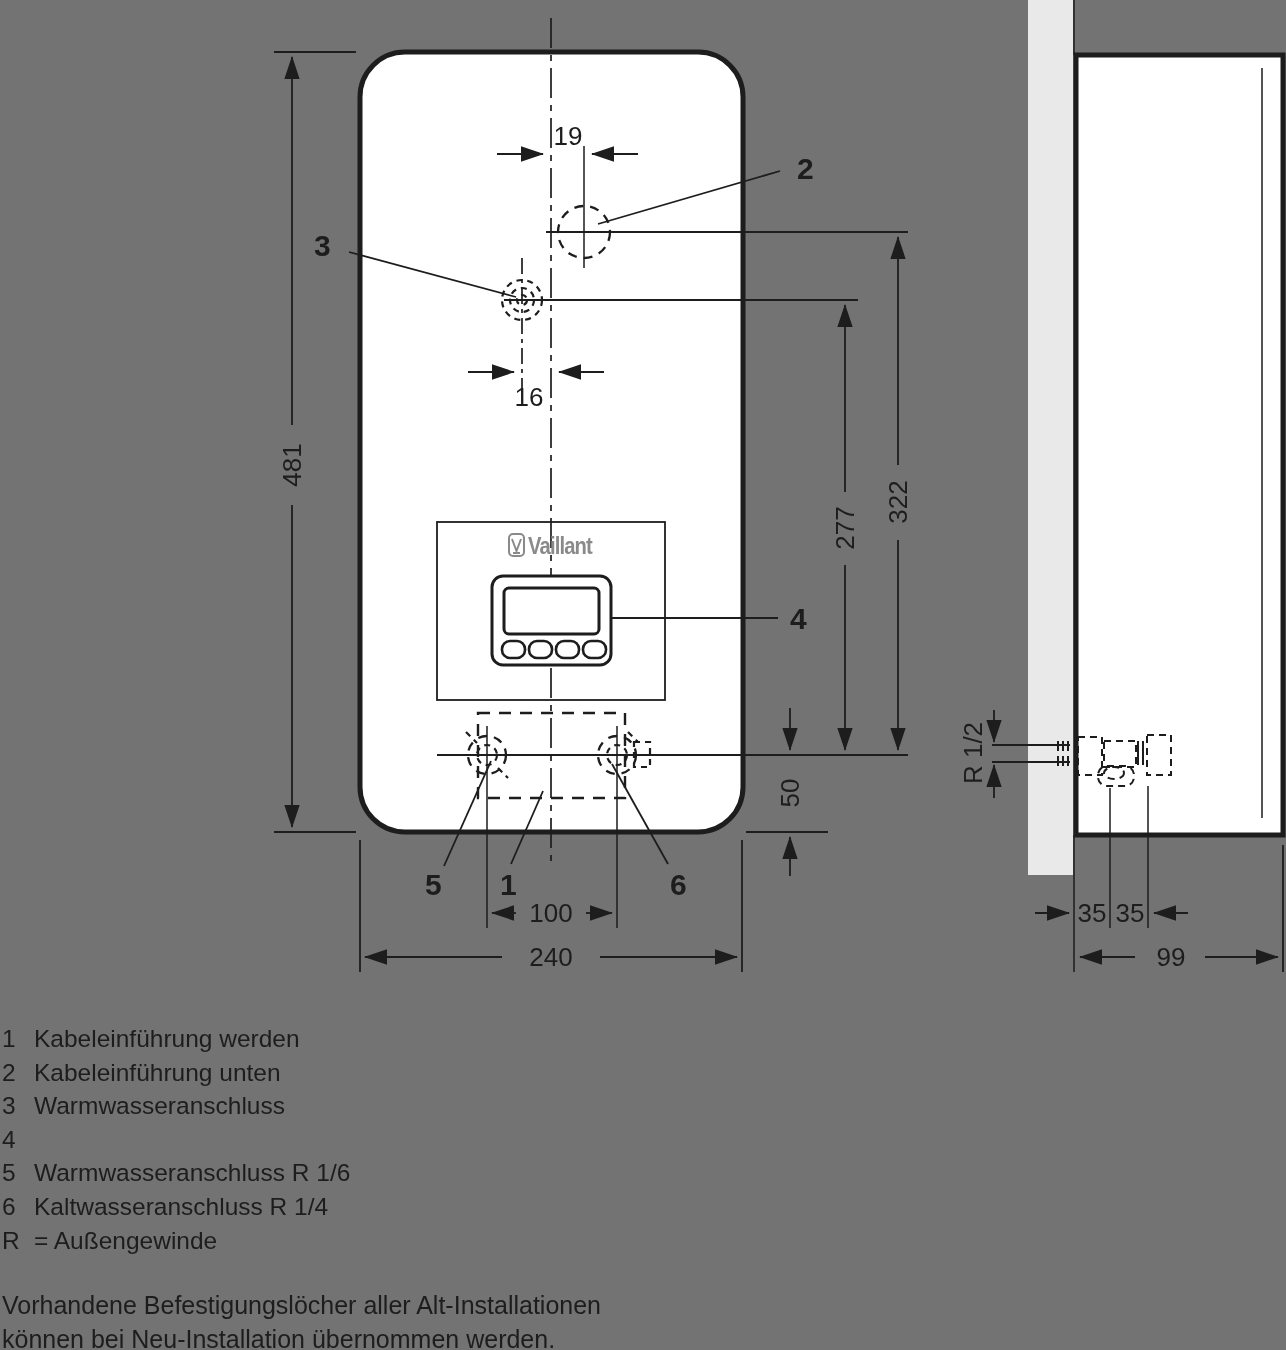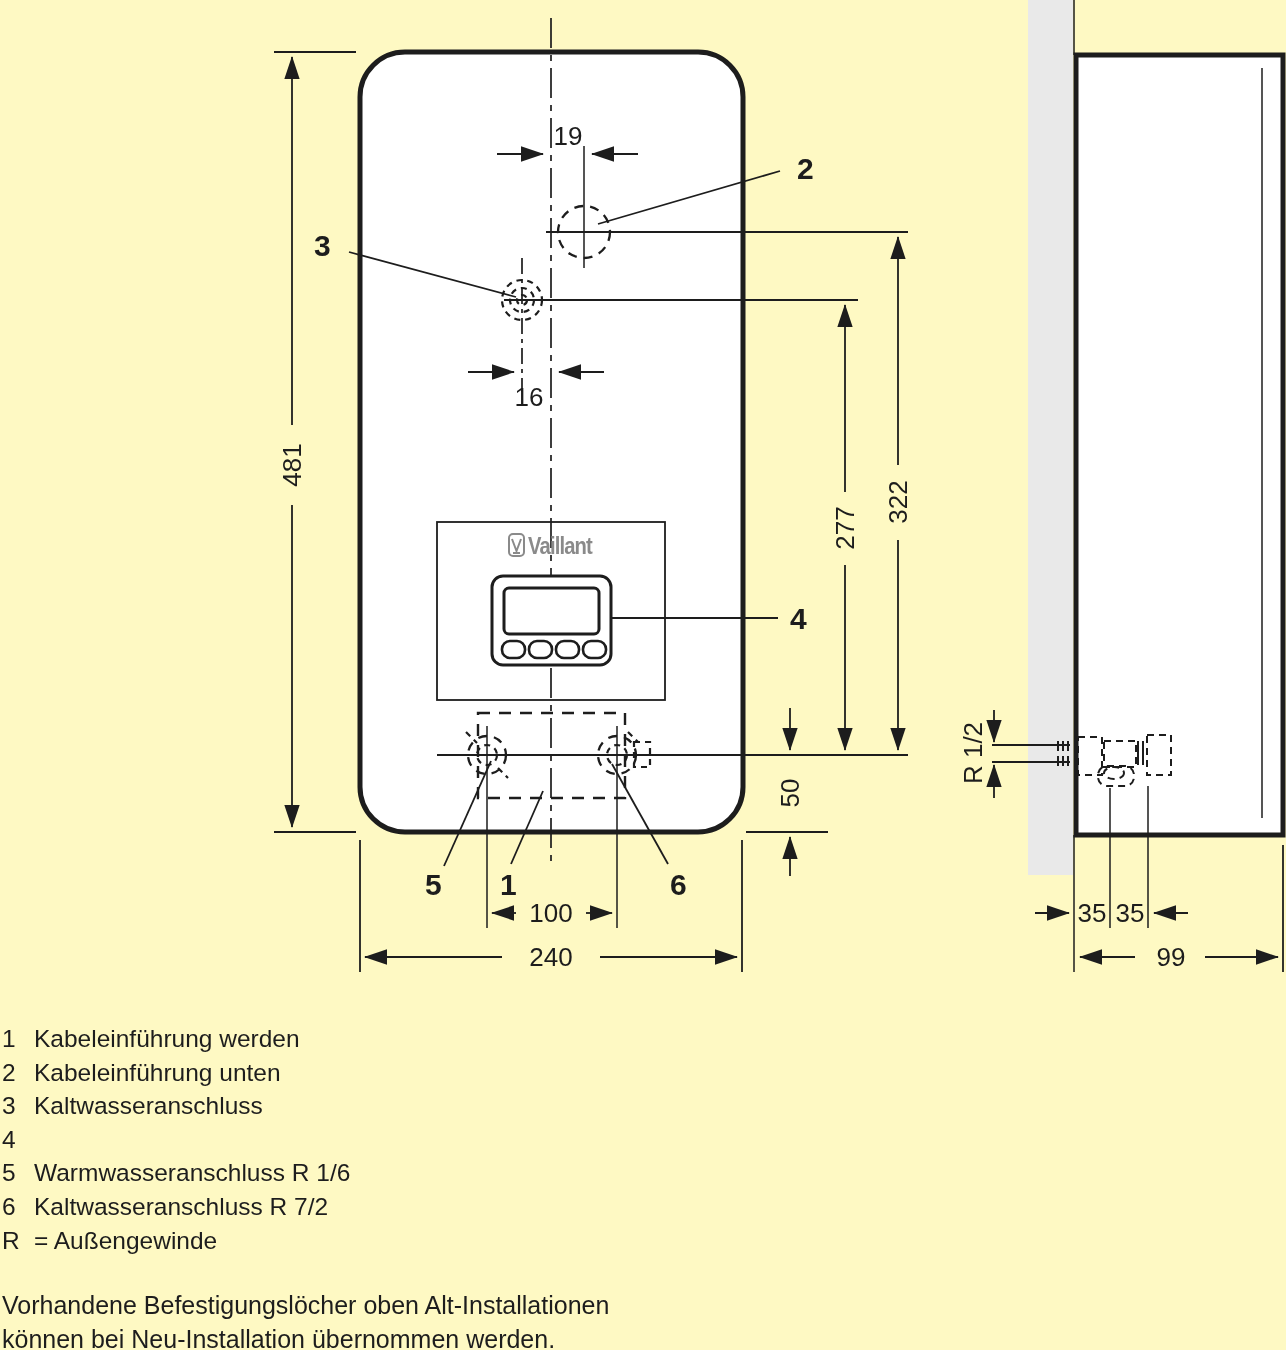--- a/index.html
+++ b/index.html
@@ -1,16 +1,16 @@
 <!DOCTYPE html>
 <html><head>
 <meta charset="utf-8">
 <style>
   html,body{margin:0;padding:0;background:#fff;}
-  .page{position:relative;width:1286px;height:1350px;background:#fef9c3;
+  .page{position:relative;width:1286px;height:1350px;background:#737373;
         font-family:"Liberation Sans",sans-serif;color:#1d1d1d;overflow:hidden;}
   .page svg{position:absolute;top:0;left:0;display:block;}
 
   
   .ln{stroke:#1d1d1d;stroke-width:1.8;fill:none;stroke-linecap:butt;}
   .thick{stroke:#1d1d1d;stroke-width:5;fill:#fff;}
   .thin{stroke:#1d1d1d;stroke-width:1.5;fill:none;}
   .mid{stroke:#1d1d1d;stroke-width:3;fill:#fff;}
   .btn{stroke:#1d1d1d;stroke-width:2.6;fill:#fff;}
   .dashrect{stroke:#1d1d1d;stroke-width:2.4;fill:none;stroke-dasharray:12 9;}
@@ -230,37 +230,37 @@
   <div class="legend-row">
     <span class="legend-num">1</span>
     <span class="legend-label">Kabeleinführung werden</span>
   </div>
   <div class="legend-row">
     <span class="legend-num">2</span>
     <span class="legend-label">Kabeleinführung unten</span>
   </div>
   <div class="legend-row">
     <span class="legend-num">3</span>
-    <span class="legend-label">Kaltwasseranschluss</span>
+    <span class="legend-label">Warmwasseranschluss</span>
   </div>
   <div class="legend-row">
     <span class="legend-num">4</span>
   </div>
   <div class="legend-row">
     <span class="legend-num">5</span>
     <span class="legend-label">Warmwasseranschluss R 1/6</span>
   </div>
   <div class="legend-row">
     <span class="legend-num">6</span>
-    <span class="legend-label">Kaltwasseranschluss R 7/2</span>
+    <span class="legend-label">Kaltwasseranschluss R 1/4</span>
   </div>
   <div class="legend-row">
     <span class="legend-num">R</span>
     <span class="legend-label">= Außengewinde</span>
   </div>
 </div>
 
 <div class="note">
-  <div>Vorhandene Befestigungslöcher oben Alt-Installationen</div>
+  <div>Vorhandene Befestigungslöcher aller Alt-Installationen</div>
   <div>können bei Neu-Installation übernommen werden.</div>
 </div>
 
 </div>
 
 </body></html>

